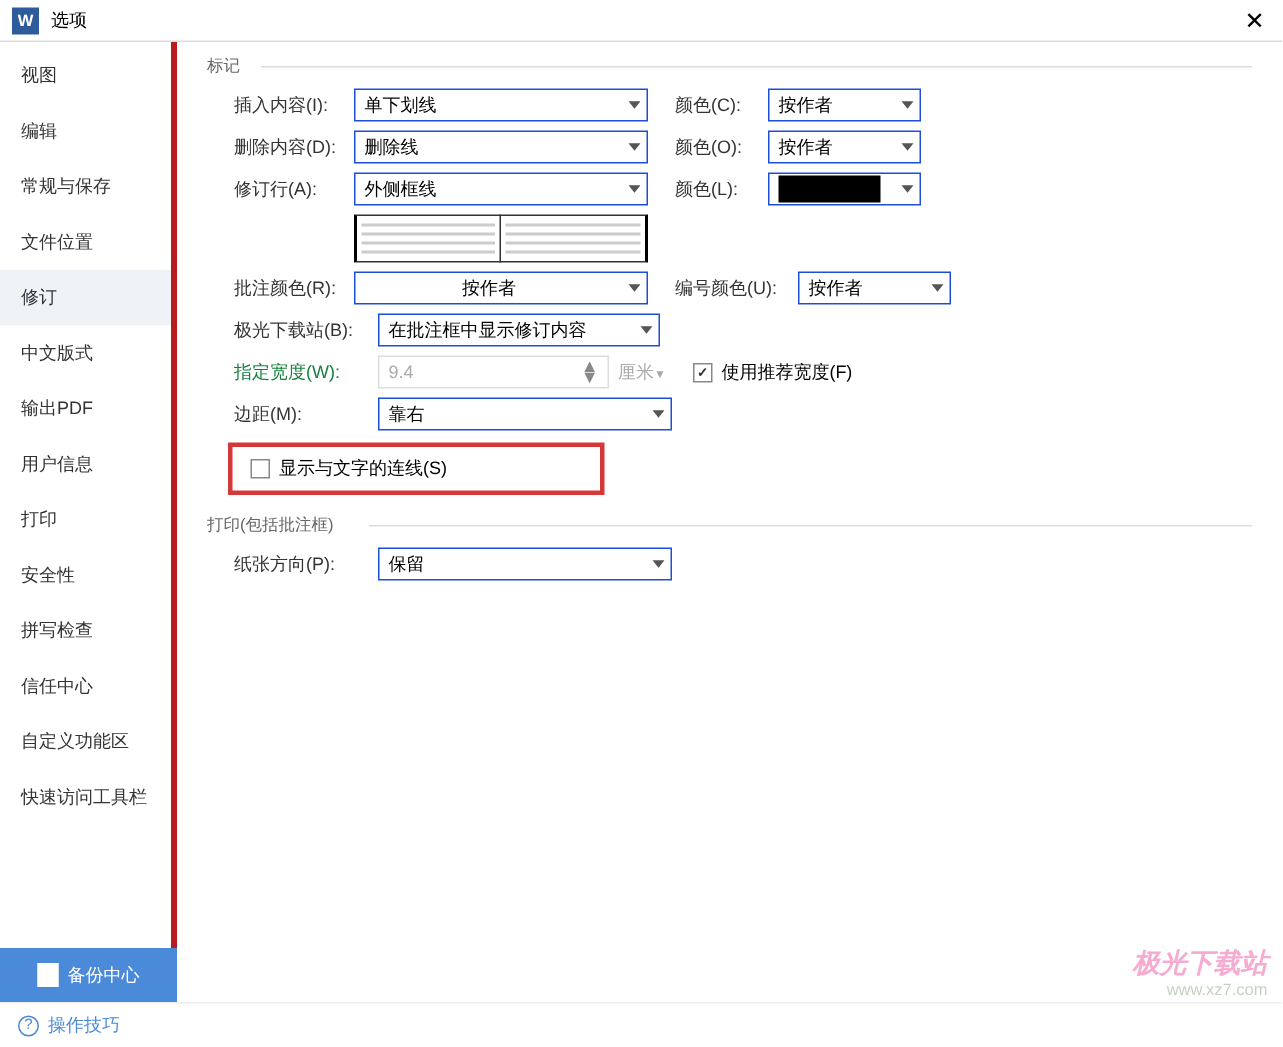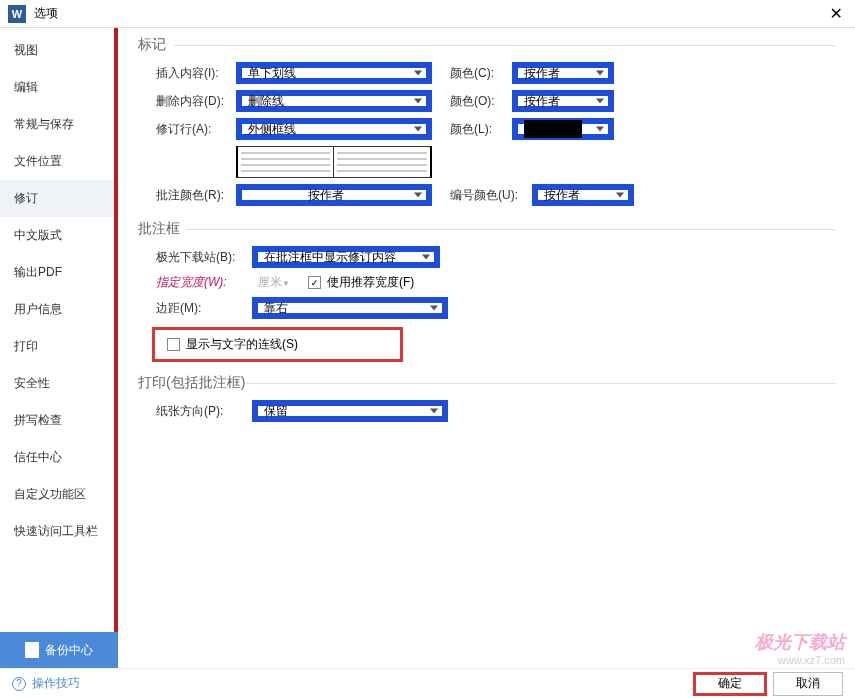--- a/index.html
+++ b/index.html
@@ -6,28 +6,28 @@
     body { background: #fff; width: 855px; height: 698px; position: relative; }
     .titlebar { height: 28px; background: #fff; border-bottom: 1px solid #ddd; display: flex; align-items: center; padding: 0 8px; }
     .app-icon { width: 18px; height: 18px; background: #2e5b9a; color: #fff; display: flex; align-items: center; justify-content: center; font-weight: bold; font-size: 11px; margin-right: 8px; }
     .title-text { flex: 1; }
     .close-btn { font-size: 16px; cursor: pointer; padding: 0 4px; }
     .main { display: flex; height: 634px; }
     .sidebar { width: 118px; background: #fff; border-right: 4px solid #b91c1c; padding-top: 4px; }
     .sidebar-item { padding: 10px 14px; cursor: pointer; color: #333; }
     .sidebar-item.active { background: #eff3f8; }
     .content { flex: 1; padding: 8px 20px; overflow-y: auto; }
-    .group-label { color: #666; font-size: 14px; margin-bottom: 8px; position: relative; }
+    .group-label { color: #666; font-size: 11px; margin-bottom: 8px; position: relative; }
     .group-label::after { content: ""; position: absolute; left: 36px; right: 0; top: 50%; height: 1px; background: #ddd; }
     .group-label2::after { left: 48px; }
     .group-label3::after { left: 108px; }
     .row { display: flex; align-items: center; margin: 6px 0; padding-left: 18px; }
     .row-label { width: 80px; color: #333; }
-    .row-label.disabled { color: #be185d; font-style: italic; }
-    .dropdown { position: relative; background: #fff; border: 6px solid #1d4ed8; height: 22px; display: flex; align-items: center; padding: 0 22px 0 6px; cursor: pointer; }
+    .row-label.disabled { color: #15803d; }
+    .dropdown { position: relative; background: #fff; border: 1px solid #1d4ed8; height: 22px; display: flex; align-items: center; padding: 0 22px 0 6px; cursor: pointer; }
     .dropdown-arrow { position: absolute; right: 4px; top: 50%; transform: translateY(-50%); width: 0; height: 0; border-left: 4px solid transparent; border-right: 4px solid transparent; border-top: 5px solid #555; }
     .dd-md { width: 196px; }
     .dd-sm { width: 102px; }
     .label2 { width: 62px; margin-left: 18px; color: #333; }
     .color-swatch { width: 78px; height: 18px; background: #000; margin-right: 4px; }
     .preview-box { display: flex; margin: 6px 0 6px 98px; }
     .preview-cell { width: 98px; height: 32px; border: 1px solid #333; padding: 3px; display: flex; flex-direction: column; justify-content: space-around; }
     .preview-line { height: 2px; background: #ccc; }
     .checkbox { width: 13px; height: 13px; border: 1px solid #888; margin-right: 6px; display: inline-flex; align-items: center; justify-content: center; font-size: 9px; }
     .checkbox.checked::before { content: "✓"; color: #333; font-weight: bold; }
@@ -137,32 +137,38 @@
           <span style="width:100%;text-align:center">按作者</span>
           <span class="dropdown-arrow"></span>
         </div>
       <span class="label2" style="width:82px">编号颜色(U):</span>
       <div class="dropdown dd-sm">
           <span>按作者</span>
           <span class="dropdown-arrow"></span>
         </div>
     </div>
 
-    <div class="group-label group-label2" style="margin-top:14px">批注框</div>
 
     <div class="row">
       <span class="row-label" style="width:96px">极光下载站(B):</span>
       <div class="dropdown" style="width:188px">
           <span>在批注框中显示修订内容</span>
           <span class="dropdown-arrow"></span>
         </div>
     </div>
 
     <div class="row">
       <span class="row-label disabled" style="width:96px">指定宽度(W):</span>
+      <div class="spinner">
+        <span>9.4</span>
+        <span class="spinner-btns">
+            <span>▲</span>
+            <span>▼</span>
+          </span>
+      </div>
       <span class="unit-label"><span>厘米</span><span style="font-size:8px">▼</span></span>
       <span style="margin-left:18px;display:flex;align-items:center">
         <span class="checkbox checked"></span>
         <span>使用推荐宽度(F)</span>
       </span>
     </div>
 
     <div class="row">
       <span class="row-label" style="width:96px">边距(M):</span>
       <div class="dropdown dd-md">
@@ -194,22 +200,18 @@
     <span class="doc-icon"></span>
     <span>备份中心</span>
   </div>
 </div>
 
 <div class="tips-row">
   <div class="tips-left">
     <span class="q-icon">?</span>
     <span>操作技巧</span>
   </div>
-  <div class="footer-btns">
-    <div class="btn btn-highlight">确定</div>
-    <div class="btn" style="margin-left:6px">取消</div>
-  </div>
 </div>
 
 <div class="watermark">
   <div class="wm1">极光下载站</div>
   <div class="wm2">www.xz7.com</div>
 </div>
 
 </body></html>

